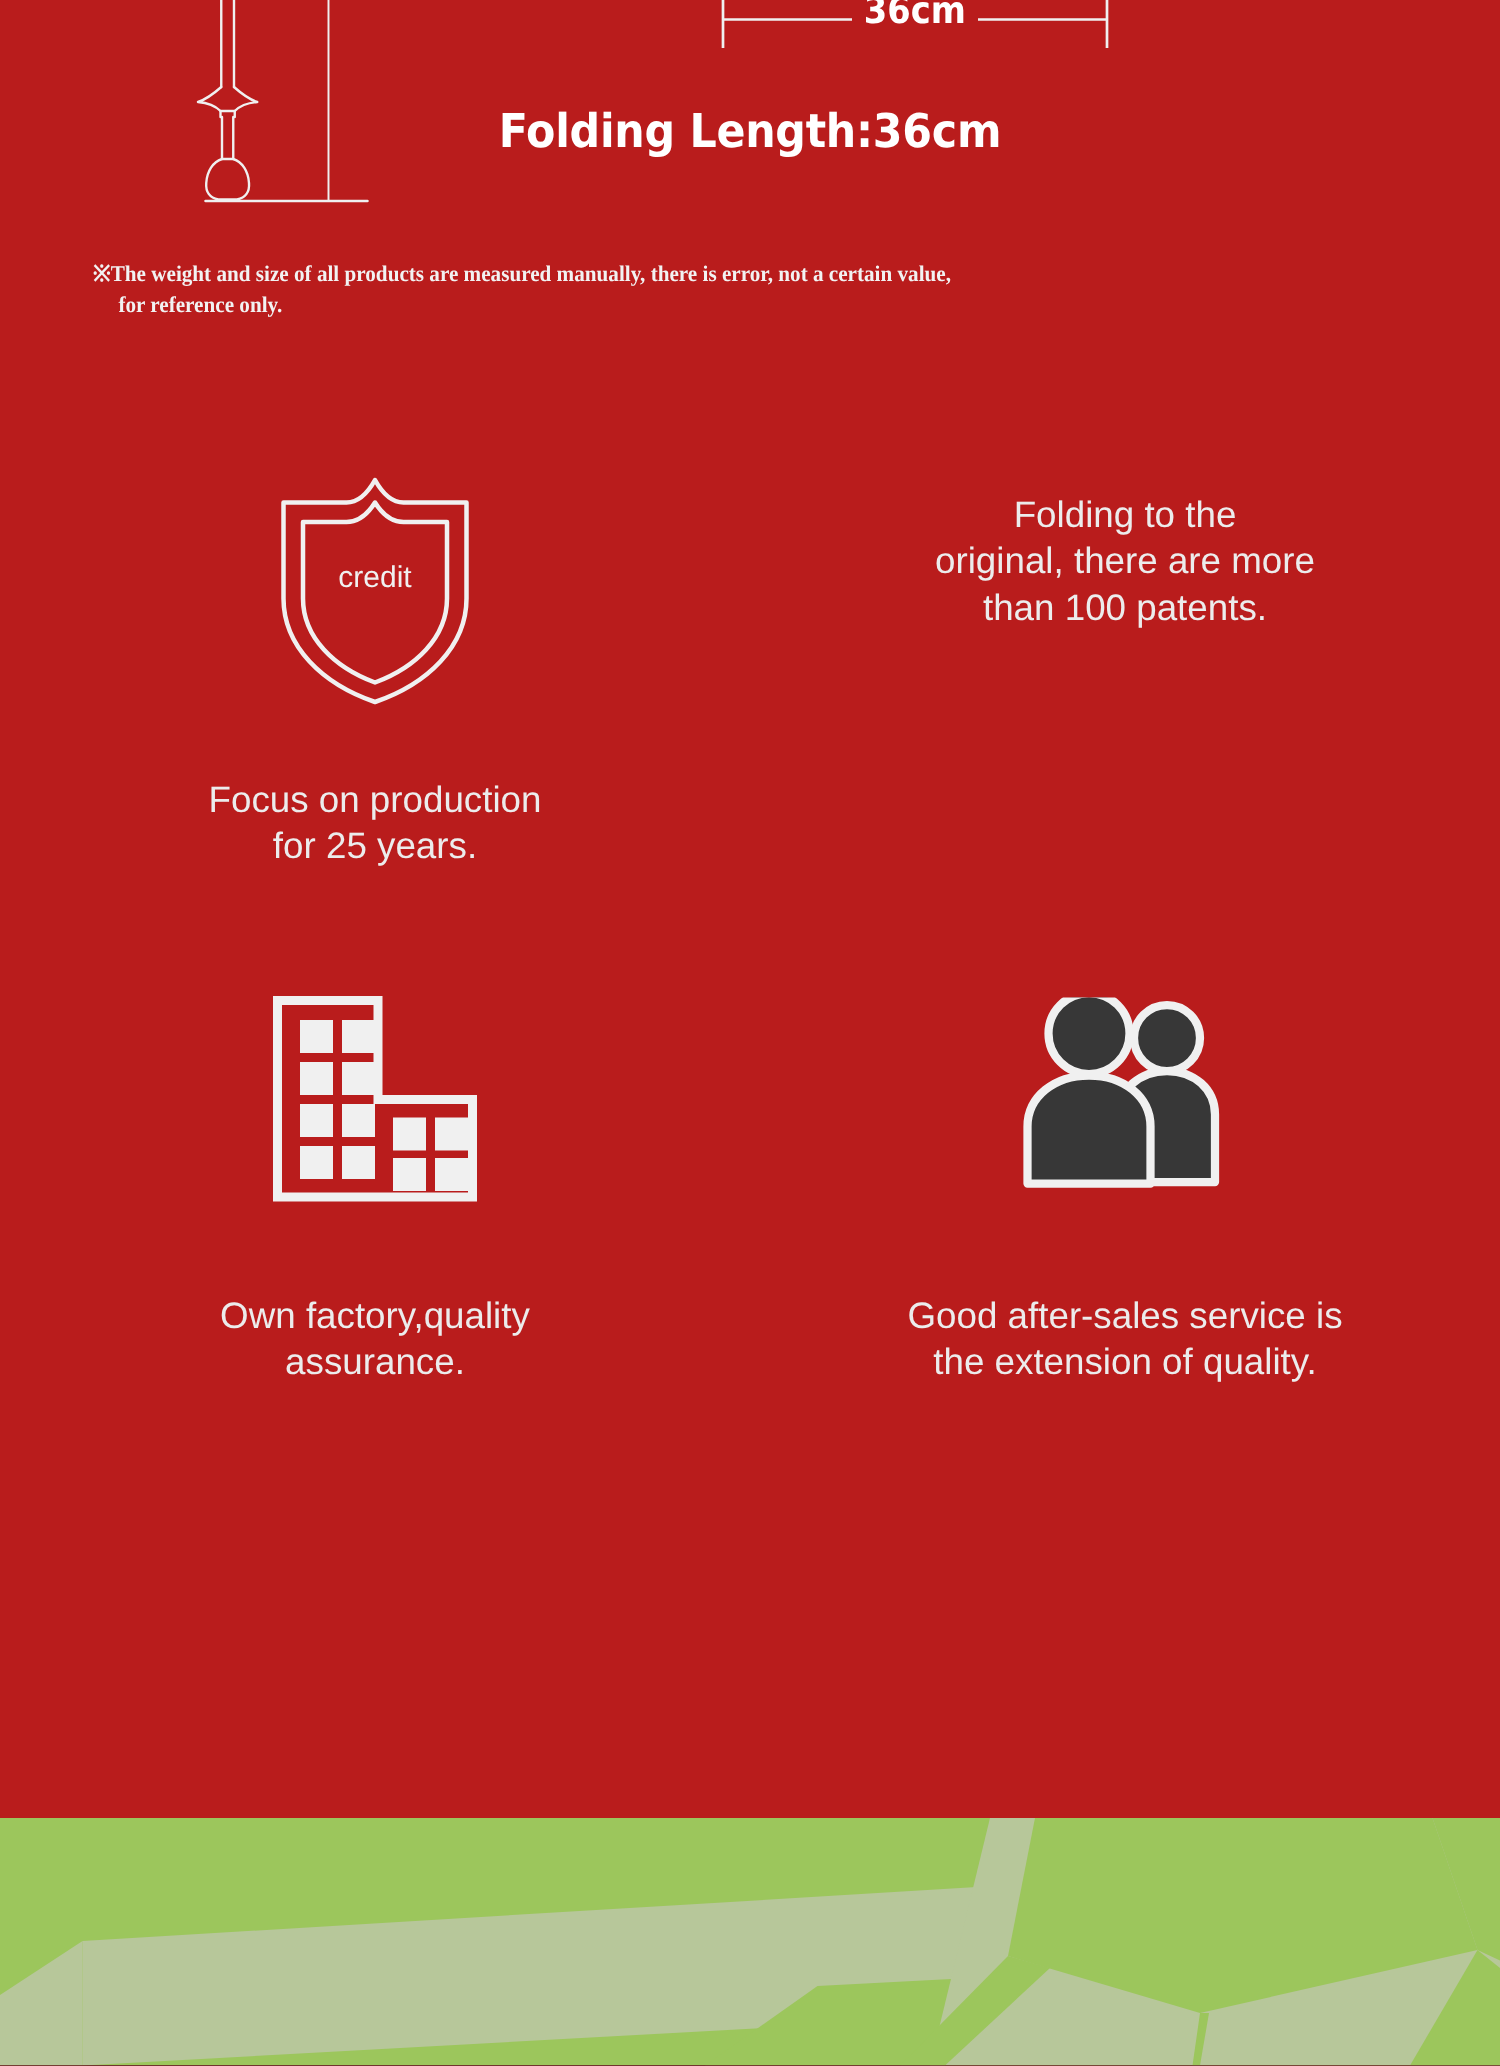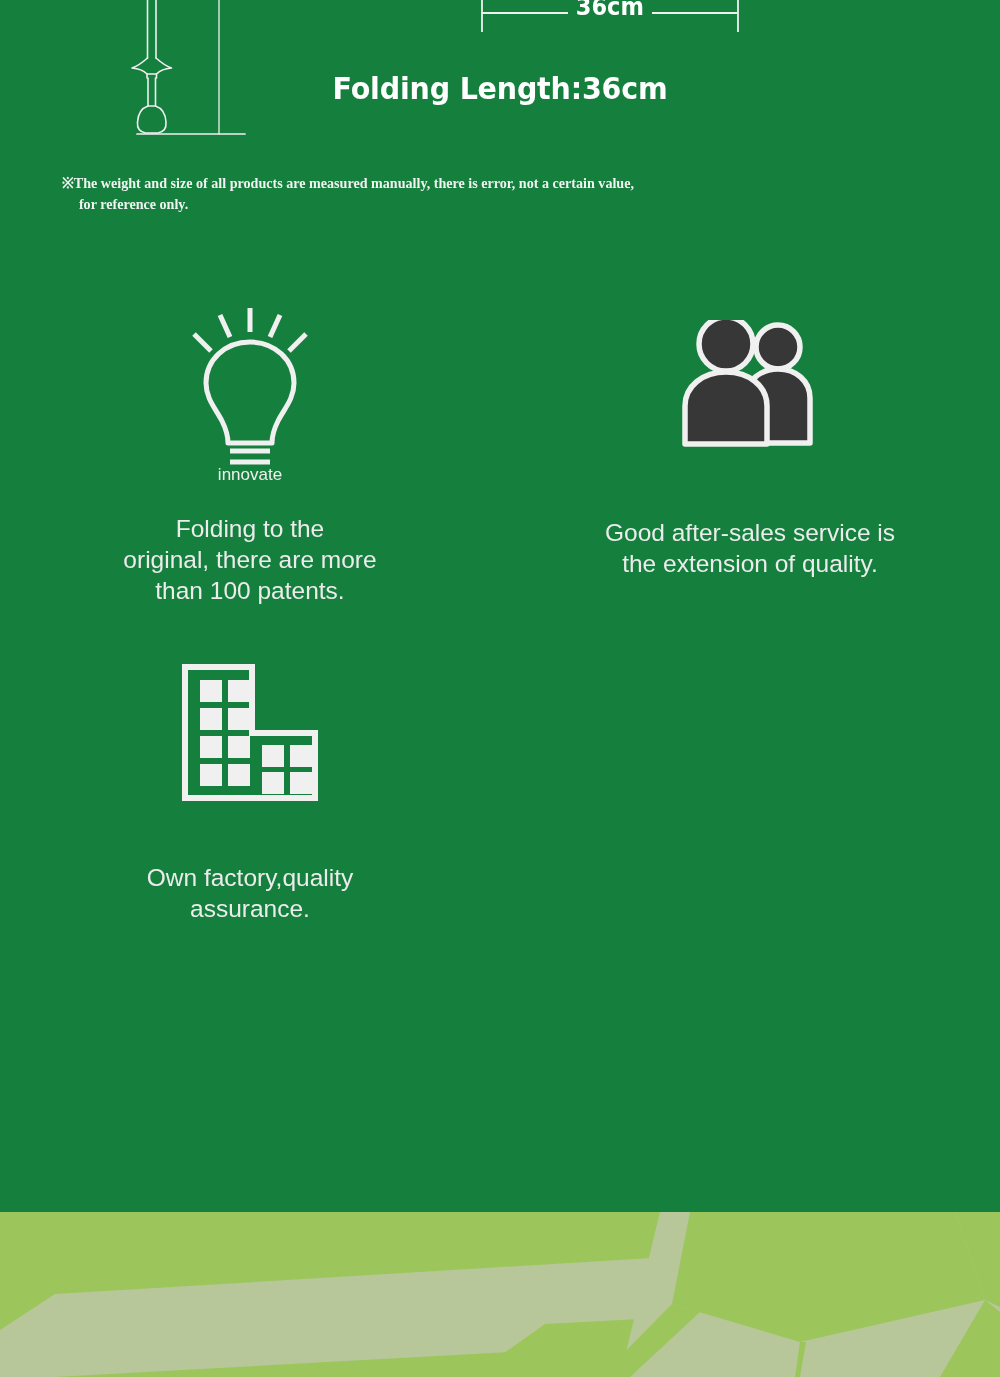--- a/index.html
+++ b/index.html
@@ -9,21 +9,21 @@
     padding: 0;
     background: #373737;
   }
   body {
     font-family: "Liberation Sans", sans-serif;
   }
   .page {
     position: relative;
     width: 1000px;
     height: 1377px;
-    background: #15803d;
+    background: #b91c1c;
     overflow: hidden;
     margin: 0 auto;
   }
 
   
   .spec-section {
     position: absolute;
     left: 0;
     top: 0;
     width: 1000px;
@@ -195,64 +195,42 @@
     </div>
   </div>
 
   <div class="disclaimer">
     <span class="disclaimer-line">※The weight and size of all products are measured manually, there is error, not a certain value,</span>
     <span class="disclaimer-line indent">for reference only.</span>
   </div>
 
   <div class="features">
 
-
-    <div class="feature-cell cell-innovate">
+    <div class="feature-cell cell-credit">
       <div class="feature-icon">
-        <svg width="150" height="178" viewBox="0 0 150 178" xmlns="http://www.w3.org/2000/svg">
-          <g stroke="#f0f0f0" stroke-width="5" stroke-linecap="butt" fill="none">
-
-            <line x1="75" y1="4" x2="75" y2="28"></line>
-            <line x1="45" y1="11" x2="55" y2="33"></line>
-            <line x1="105" y1="11" x2="95" y2="33"></line>
-            <line x1="19" y1="30" x2="36" y2="47"></line>
-            <line x1="131" y1="30" x2="114" y2="47"></line>
+        <svg width="130" height="160" viewBox="0 0 130 160" xmlns="http://www.w3.org/2000/svg">
+          <g fill="none" stroke="#f0f0f0" stroke-width="3" stroke-linejoin="round">
+
+            <path d="M4,22 L46,22 C54,22 60,16 65,7 C70,16 76,22 84,22 L126,22
+                     L126,86 C126,118 100,143 65,155 C30,143 4,118 4,86 Z"></path>
+
+            <path d="M17,35 L46,35 C54,35 60,30 65,22 C70,30 76,35 84,35 L113,35
+                     L113,86 C113,112 92,132 65,142 C38,132 17,112 17,86 Z"></path>
           </g>
-
-          <path d="M75,38 C50,38 31,56 31,79 C31,95 41,105 47,117
-                   C52,127 53,133 53,139 L97,139 C97,133 98,127 103,117
-                   C109,105 119,95 119,79 C119,56 100,38 75,38 Z" fill="none" stroke="#f0f0f0" stroke-width="5" stroke-linejoin="round"></path>
-
-          <g stroke="#f0f0f0" stroke-width="5" stroke-linecap="butt">
-            <line x1="55" y1="147" x2="95" y2="147"></line>
-            <line x1="55" y1="158" x2="95" y2="158"></line>
-          </g>
-          <text class="icon-label" x="75" y="176" text-anchor="middle" font-size="17">innovate</text>
+          <text class="icon-label" x="65" y="78" text-anchor="middle" font-size="20">credit</text>
         </svg>
       </div>
+      <div class="feature-caption">Focus on production
+for 25 years.</div>
+    </div>
+
+    <div class="feature-cell cell-innovate">
       <div class="feature-caption">Folding to the
 original, there are more
 than 100 patents.</div>
-    </div>
-
-    <div class="feature-cell cell-service">
-      <div class="feature-icon row2">
-        <svg width="165" height="135" viewBox="0 0 165 135" xmlns="http://www.w3.org/2000/svg">
-          <g fill="#373737" stroke="#f0f0f0" stroke-width="5.5" stroke-linejoin="round">
-
-            <circle cx="110" cy="27" r="22"></circle>
-            <path d="M78,123 L78,78 C78,61 92,49 110,49 C128,49 142,61 142,78 L142,123 Z"></path>
-
-            <circle cx="58" cy="24" r="27"></circle>
-            <path d="M17,124 L17,86 C17,66 35,52 58,52 C81,52 99,66 99,86 L99,124 Z"></path>
-          </g>
-        </svg>
-      </div>
-      <div class="feature-caption">Good after-sales service is
-the extension of quality.</div>
     </div>
 
     <div class="feature-cell cell-factory">
       <div class="feature-icon row2">
         <svg width="140" height="145" viewBox="0 0 140 145" xmlns="http://www.w3.org/2000/svg">
 
           <path d="M5,7 L72,7 L72,73 L135,73 L135,138 L5,138 Z" fill="none" stroke="#f0f0f0" stroke-width="6" stroke-linejoin="miter"></path>
           <g fill="#f0f0f0">
 
             <rect x="20" y="20" width="22" height="22"></rect>
@@ -267,20 +245,37 @@
             <rect x="82" y="85" width="22" height="22"></rect>
             <rect x="110" y="85" width="22" height="22"></rect>
             <rect x="82" y="112" width="22" height="22"></rect>
             <rect x="110" y="112" width="22" height="22"></rect>
           </g>
         </svg>
       </div>
       <div class="feature-caption">Own factory,quality
 assurance.</div>
     </div>
+
+    <div class="feature-cell cell-service">
+      <div class="feature-icon row2">
+        <svg width="165" height="135" viewBox="0 0 165 135" xmlns="http://www.w3.org/2000/svg">
+          <g fill="#373737" stroke="#f0f0f0" stroke-width="5.5" stroke-linejoin="round">
+
+            <circle cx="110" cy="27" r="22"></circle>
+            <path d="M78,123 L78,78 C78,61 92,49 110,49 C128,49 142,61 142,78 L142,123 Z"></path>
+
+            <circle cx="58" cy="24" r="27"></circle>
+            <path d="M17,124 L17,86 C17,66 35,52 58,52 C81,52 99,66 99,86 L99,124 Z"></path>
+          </g>
+        </svg>
+      </div>
+      <div class="feature-caption">Good after-sales service is
+the extension of quality.</div>
+    </div>
   </div>
 
   <div class="green-banner">
     <svg width="1000" height="165" viewBox="0 0 1000 165" preserveAspectRatio="none" xmlns="http://www.w3.org/2000/svg">
 
       <rect x="0" y="0" width="1000" height="165" fill="#9cc65c"></rect>
 
       <polygon points="55,82 1000,25 1000,113 55,165" fill="#b7c79a"></polygon>
 
       <polygon points="55,82 55,165 0,165 0,118" fill="#b7c79a"></polygon>

